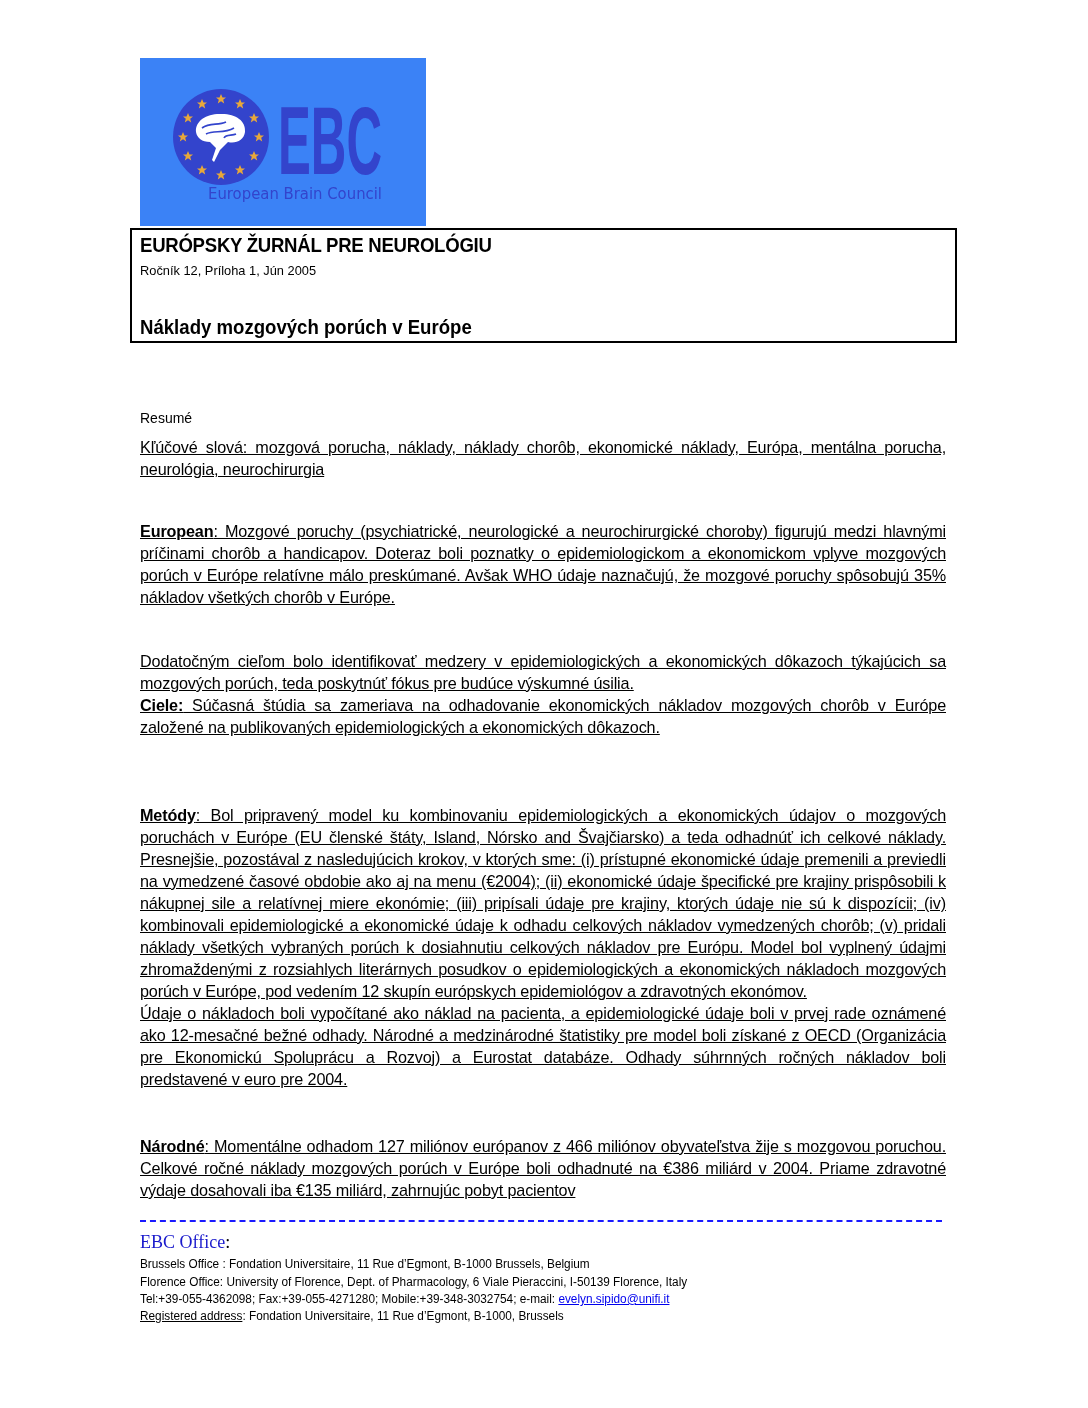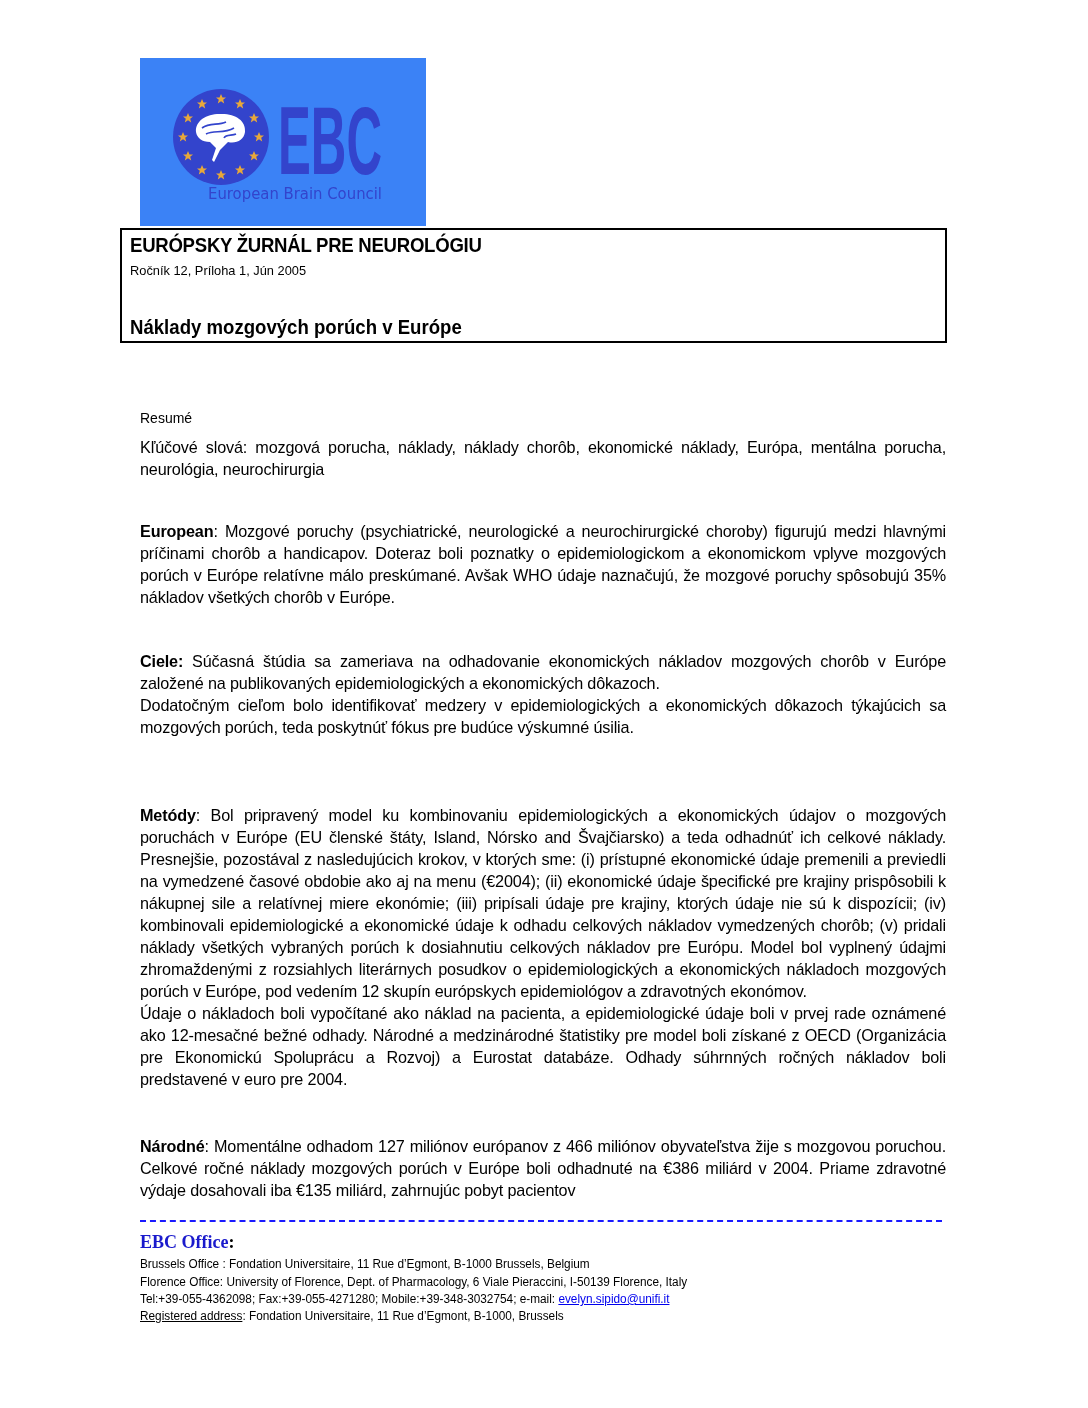--- a/index.html
+++ b/index.html
@@ -2,46 +2,46 @@
 <html><head>
 <meta charset="utf-8">
 <style>
   html, body { margin: 0; padding: 0; background: #ffffff; }
   body { width: 1088px; height: 1408px; position: relative; overflow: hidden;
          font-family: "Liberation Sans", sans-serif; color: #000; }
 
   .logo-area { position: absolute; left: 140px; top: 58px; width: 286px; height: 168px; background: #3b82f6; }
   .logo-svg { position: absolute; left: 0; top: 0; }
 
-  .title-box { position: absolute; left: 120px; top: 228px; width: 823px; height: 111px;
+  .title-box { position: absolute; left: 130px; top: 228px; width: 823px; height: 111px;
                border: 2px solid #000; }
   .journal-title { position: absolute; left: 8px; top: 4px; font-size: 20px; font-weight: bold;
                    letter-spacing: -0.3px; transform: scaleX(0.93); transform-origin: left; white-space: nowrap; }
   .issue-line { position: absolute; left: 8px; top: 33px; font-size: 13.5px; transform: scaleX(0.95);
                 transform-origin: left; white-space: nowrap; }
   .article-title { position: absolute; left: 8px; top: 86px; font-size: 20px; font-weight: bold;
                    transform: scaleX(0.93); transform-origin: left; white-space: nowrap; }
 
   .section-heading { position: absolute; left: 140px; top: 410px; font-size: 14px; }
 
   .para { position: absolute; left: 140px; width: 806px; font-size: 16.2px; line-height: 22px;
-          text-align: justify; letter-spacing: -0.15px; }
+          text-align: justify; letter-spacing: -0.15px; text-decoration: underline; }
   .para .lead { font-weight: bold; }
   .para p { margin: 0; }
 
   .keywords { top: 436px; }
   .pozadie  { top: 520px; }
   .ciele    { top: 650px; }
   .metody   { top: 804px; }
   .vysledky { top: 1135px; }
 
   .dash-line { position: absolute; left: 140px; top: 1220px; width: 802px; height: 0;
                border-top: 2px dashed #1a1aff; }
   .office-heading { position: absolute; left: 140px; top: 1232px; font-family: "Liberation Serif", serif;
-                    font-weight: bold; font-size: 18px; color: #1a1acc; }
+                    font-weight: normal; font-size: 18px; color: #1a1acc; }
   .office-heading .colon { color: #000; }
   .footer-line { position: absolute; left: 140px; font-size: 12.3px; white-space: nowrap;
                  transform: scaleX(0.96); transform-origin: left; }
   .f1 { top: 1257px; }
   .f2 { top: 1275px; }
   .f3 { top: 1292px; }
   .f4 { top: 1309px; }
   .email-link { color: #0000ee; text-decoration: underline; }
   .reg-label { text-decoration: underline; }
 </style>
@@ -107,22 +107,22 @@
 
 <div class="para keywords">
   <span>Kľúčové slová: mozgová porucha, náklady, náklady chorôb, ekonomické náklady, Európa, mentálna porucha, neurológia, neurochirurgia</span>
 </div>
 
 <div class="para pozadie">
   <span class="lead">European</span><span>: Mozgové poruchy (psychiatrické, neurologické a neurochirurgické choroby) figurujú medzi  hlavnými príčinami chorôb a handicapov. Doteraz boli poznatky o epidemiologickom a ekonomickom  vplyve mozgových porúch v Európe relatívne málo preskúmané.  Avšak WHO údaje naznačujú, že mozgové poruchy spôsobujú 35% nákladov všetkých chorôb v Európe.</span>
 </div>
 
 <div class="para ciele">
+  <p>Dodatočným cieľom bolo identifikovať medzery v epidemiologických a ekonomických dôkazoch týkajúcich sa mozgových porúch, teda  poskytnúť fókus pre budúce výskumné úsilia.</p>
   <p><span class="lead">Ciele:</span><span> Súčasná štúdia sa zameriava na  odhadovanie ekonomických nákladov mozgových chorôb v Európe založené na  publikovaných epidemiologických a ekonomických dôkazoch.</span></p>
-  <p>Dodatočným cieľom bolo identifikovať medzery v epidemiologických a ekonomických dôkazoch týkajúcich sa mozgových porúch, teda  poskytnúť fókus pre budúce výskumné úsilia.</p>
 </div>
 
 <div class="para metody">
   <p><span class="lead">Metódy</span><span>: Bol pripravený model ku kombinovaniu epidemiologických a ekonomických údajov o mozgových poruchách v Európe (EU členské štáty, Island, Nórsko and Švajčiarsko) a teda odhadnúť ich celkové náklady. Presnejšie, pozostával z nasledujúcich krokov, v ktorých sme: (i) prístupné ekonomické údaje premenili a previedli  na vymedzené časové obdobie ako aj na menu (€2004); (ii)  ekonomické údaje špecifické pre krajiny prispôsobili k nákupnej sile a relatívnej miere ekonómie; (iii) pripísali údaje pre krajiny, ktorých údaje nie sú k dispozícii; (iv) kombinovali epidemiologické a ekonomické údaje k odhadu celkových nákladov vymedzených chorôb; (v) pridali náklady všetkých vybraných porúch k dosiahnutiu celkových nákladov pre Európu. Model bol vyplnený údajmi zhromaždenými z rozsiahlych literárnych posudkov o epidemiologických a ekonomických nákladoch mozgových porúch v Európe, pod vedením 12 skupín európskych epidemiológov a zdravotných ekonómov.</span></p>
   <p>Údaje o nákladoch boli vypočítané ako náklad na pacienta, a epidemiologické údaje boli v prvej rade oznámené ako 12-mesačné bežné odhady. Národné a medzinárodné štatistiky pre model boli získané z OECD (Organizácia pre Ekonomickú Spoluprácu a Rozvoj) a Eurostat databáze. Odhady súhrnných ročných nákladov boli predstavené v euro pre 2004.</p>
 </div>
 
 <div class="para vysledky">
   <span class="lead">Národné</span><span>: Momentálne odhadom 127 miliónov európanov z 466 miliónov obyvateľstva žije s mozgovou poruchou. Celkové ročné náklady mozgových porúch v Európe boli odhadnuté na €386 miliárd v 2004. Priame zdravotné výdaje dosahovali iba €135 miliárd, zahrnujúc pobyt pacientov</span>
 </div>

